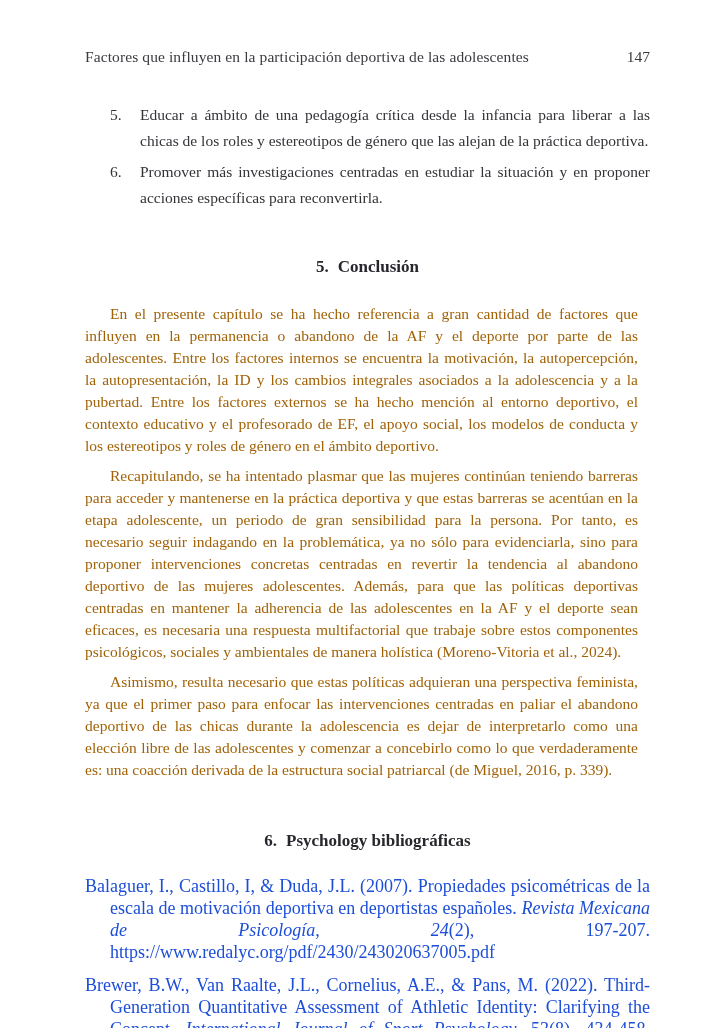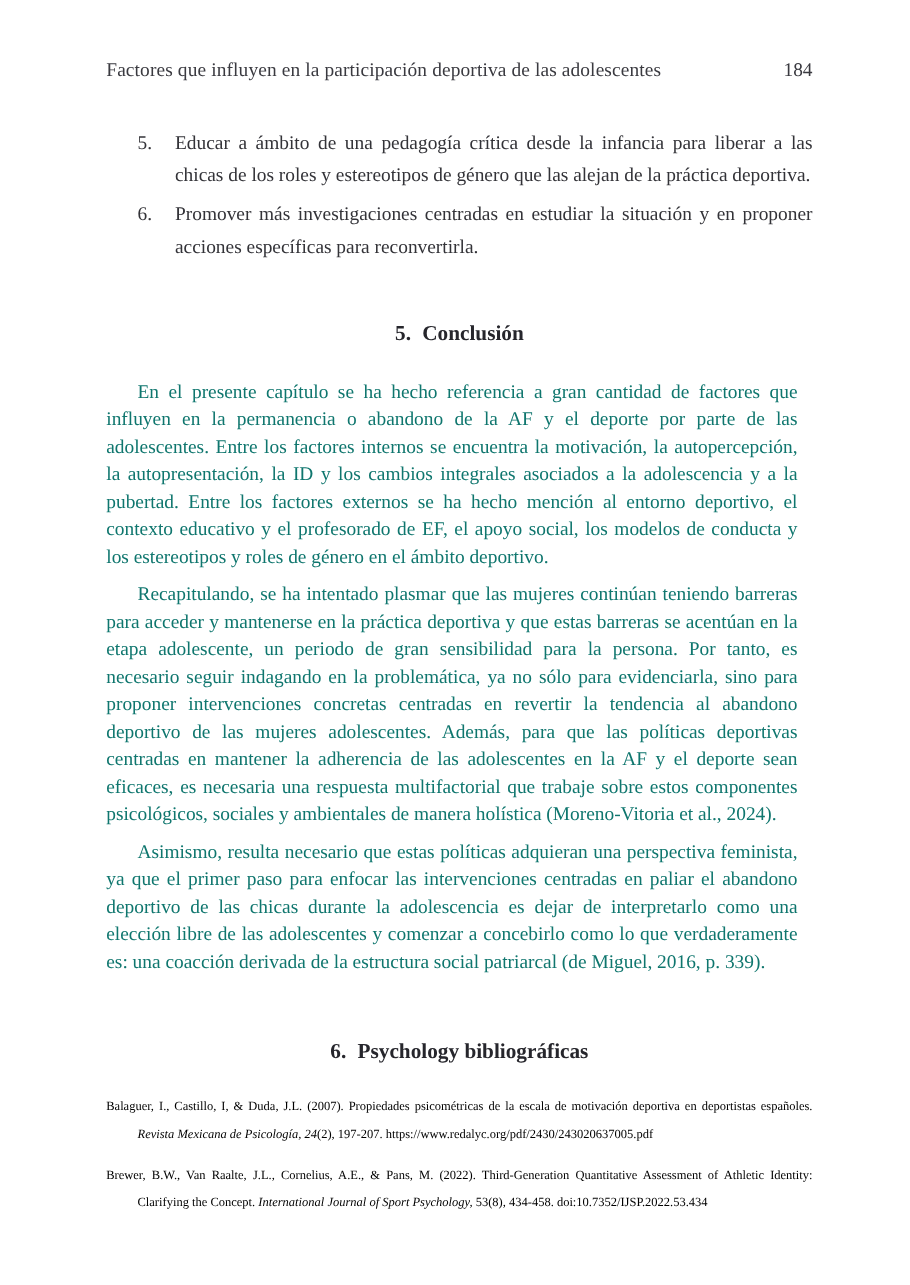--- a/index.html
+++ b/index.html
@@ -62,46 +62,46 @@
   }
   .section-heading .hnum { margin-right: 9px; }
 
   
   .para {
     margin: 0 12px 8px 0;
     font-size: 15.5px;
     line-height: 22px;
     text-align: justify;
     text-indent: 25px;
-    color: #0f766e;
+    color: #a16207;
   }
 
   
   .references { margin-top: 0; }
   .reference {
-    font-size: 10px;
+    font-size: 18px;
     line-height: 22px;
     text-align: justify;
     padding-left: 25px;
     text-indent: -25px;
     margin: 0 0 11px 0;
-    color: #000000;
+    color: #1d4ed8;
   }
   .reference .it { font-style: italic; }
 
   .refs-heading { margin-top: 50px; margin-bottom: 24px; }
 </style>
 </head>
 <body>
 
 <div class="page">
 
   <div class="running-header">
     <span class="title">Factores que influyen en la participación deportiva de las adolescentes</span>
-    <span class="pagenum">184</span>
+    <span class="pagenum">147</span>
   </div>
 
   <div class="numbered-list">
     <div class="list-item">
       <span class="num">5.</span>
       <span class="txt">Educar a ámbito de una pedagogía crítica desde la infancia para liberar a las chicas de los roles y estereotipos de género que las alejan de la práctica deportiva.</span>
     </div>
     <div class="list-item">
       <span class="num">6.</span>
       <span class="txt">Promover más investigaciones centradas en estudiar la situación y en proponer acciones específicas para reconvertirla.</span>

